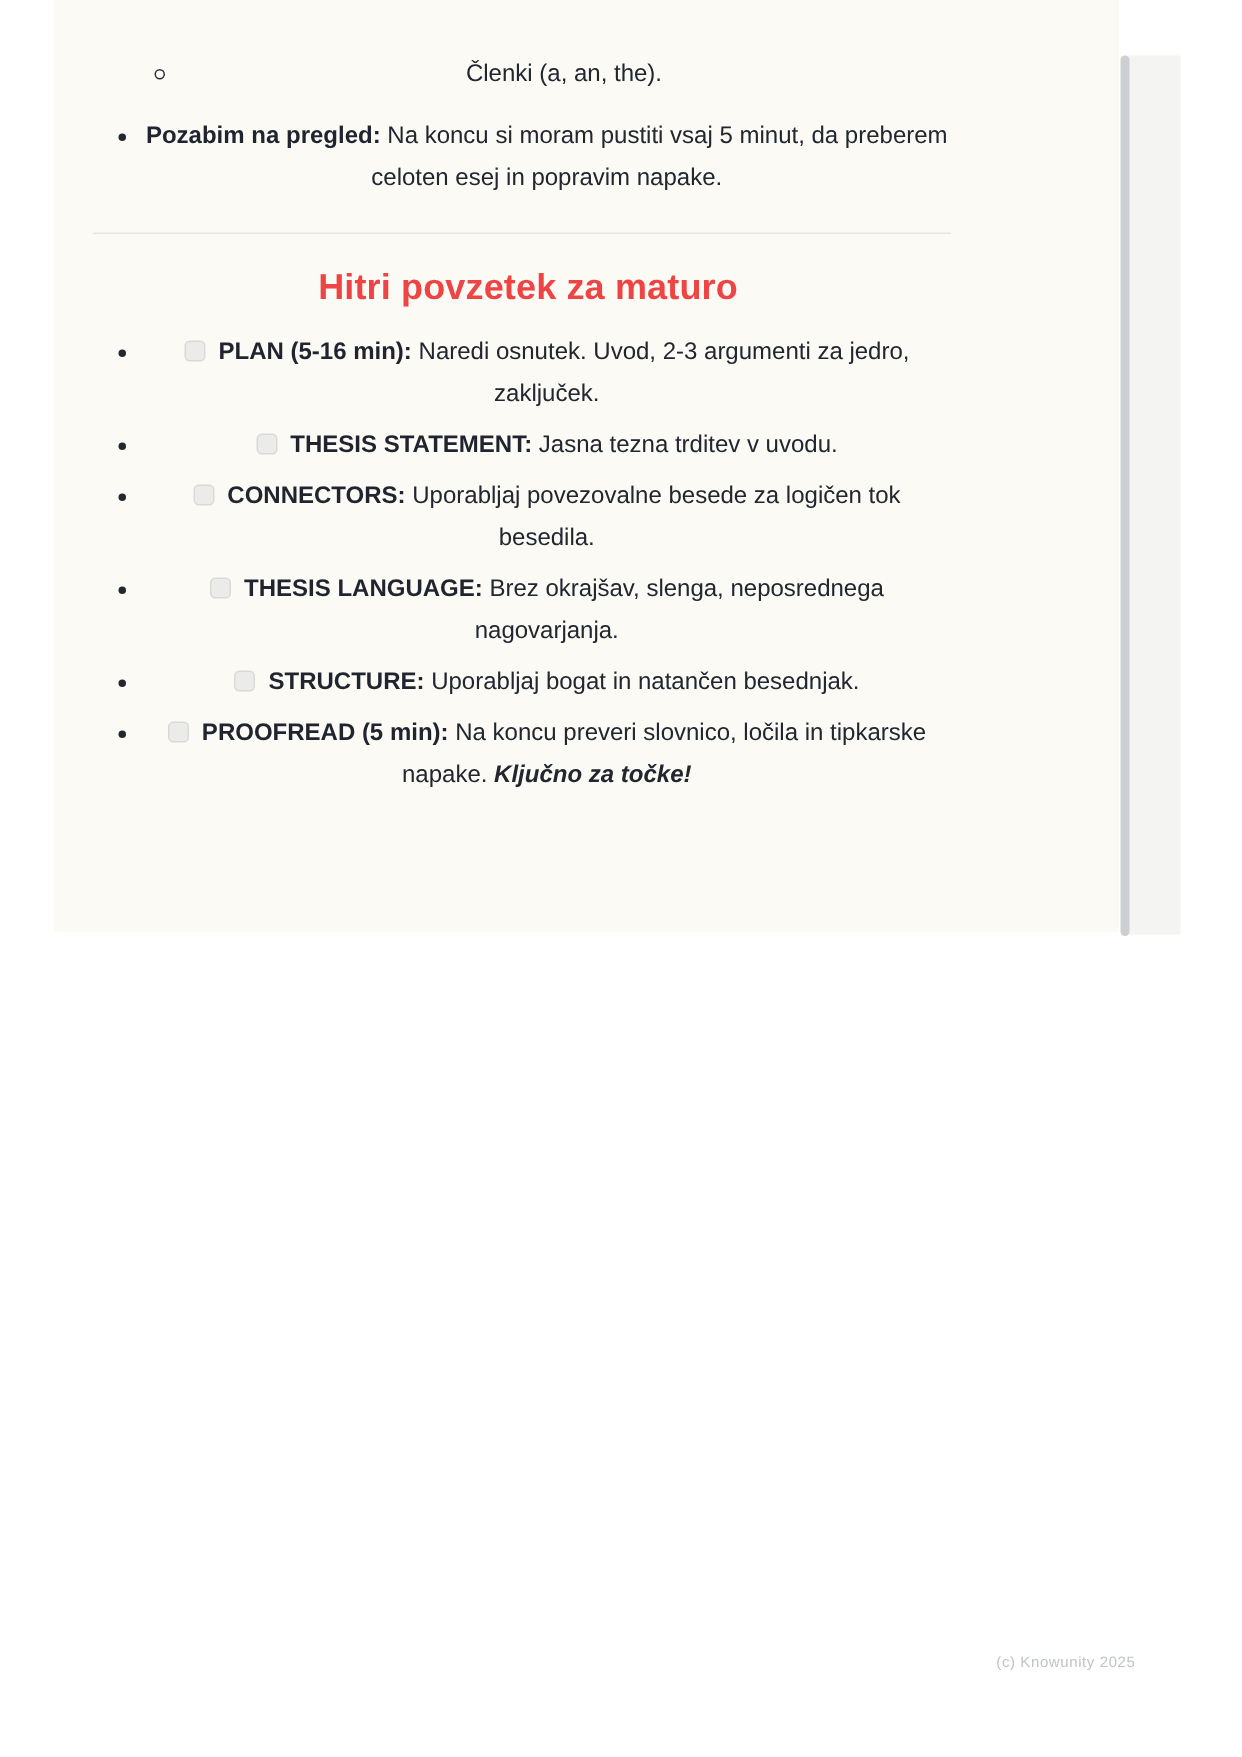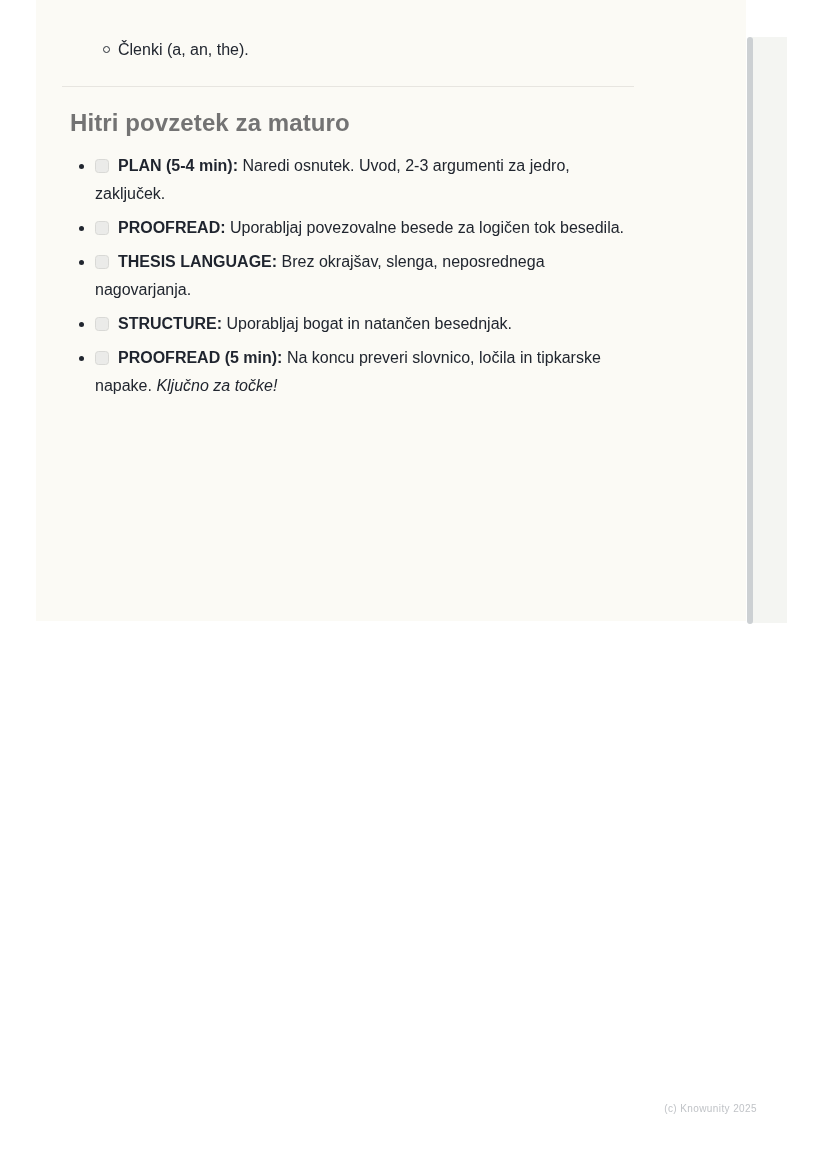--- a/index.html
+++ b/index.html
@@ -1,15 +1,15 @@
 <!DOCTYPE html>
 <html><head>
 <meta charset="utf-8">
 <style>
-  * { margin: 0; padding: 0; box-sizing: border-box; }
+  * { margin: 0; padding: 0; box-sizing: border-box; text-align: center; }
   html, body { background: #ffffff; }
   body {
     width: 828px; height: 1171px;
     position: relative;
     overflow: hidden;
     font-family: "Liberation Sans", "DejaVu Sans", sans-serif;
     color: #21262f;
   }
 
   
@@ -54,38 +54,38 @@
     border: none;
     border-top: 1px solid #e7e5e0;
     margin: 22px 0 0 0;
   }
 
   h2.section-heading {
     margin: 20px 0 14px 8px;
     font-size: 24px;
     line-height: 31px;
     font-weight: 700;
-    color: #737373;
+    color: #ef4444;
     letter-spacing: 0.1px;
   }
 
   .checklist .list-item { padding-left: 16px; margin-bottom: 6px; }
 
   .checkbox {
     display: inline-block;
     width: 14px; height: 14px;
     background: #ebebe9;
     border: 1px solid #d9d9d6;
     border-radius: 3.5px;
     vertical-align: -2px;
     margin-right: 9px;
   }
 
   b { font-weight: 700; color: #1f242e; }
-  i { font-style: italic; }
+  i { font-style: italic; font-weight: bold; }
 
   
   .scroll-strip {
     position: absolute;
     left: 752px; top: 37px;
     width: 35px; height: 586px;
     background: #f4f5f2;
   }
   .scroll-thumb {
     position: absolute;
@@ -110,42 +110,57 @@
 <div class="page-card">
   <div class="content">
 
     <div class="list-item sub-item">
       <span class="marker circle"></span>
       <div class="item-body">
         <span>Členki (a, an, the).</span>
       </div>
     </div>
 
+    <div class="list-item top-item">
+      <span class="marker disc"></span>
+      <div class="item-body">
+        <b>Pozabim na pregled:</b>
+        <span>Na koncu si moram pustiti vsaj 5 minut, da preberem celoten esej in popravim napake.</span>
+      </div>
+    </div>
 
     <hr class="divider">
 
     <h2 class="section-heading">Hitri povzetek za maturo</h2>
 
     <div class="checklist">
 
         <div class="list-item">
           <span class="marker disc"></span>
           <div class="item-body">
-            <span class="checkbox"></span><b>PLAN (5-4 min):</b>
+            <span class="checkbox"></span><b>PLAN (5-16 min):</b>
             <span>Naredi osnutek. Uvod, 2-3 argumenti za jedro, zaključek.</span>
             
           </div>
         </div>
 
 
+        <div class="list-item">
+          <span class="marker disc"></span>
+          <div class="item-body">
+            <span class="checkbox"></span><b>THESIS STATEMENT:</b>
+            <span>Jasna tezna trditev v uvodu.</span>
+            
+          </div>
+        </div>
 
         <div class="list-item">
           <span class="marker disc"></span>
           <div class="item-body">
-            <span class="checkbox"></span><b>PROOFREAD:</b>
+            <span class="checkbox"></span><b>CONNECTORS:</b>
             <span>Uporabljaj povezovalne besede za logičen tok besedila.</span>
             
           </div>
         </div>
 
         <div class="list-item">
           <span class="marker disc"></span>
           <div class="item-body">
             <span class="checkbox"></span><b>THESIS LANGUAGE:</b>
             <span>Brez okrajšav, slenga, neposrednega nagovarjanja.</span>

